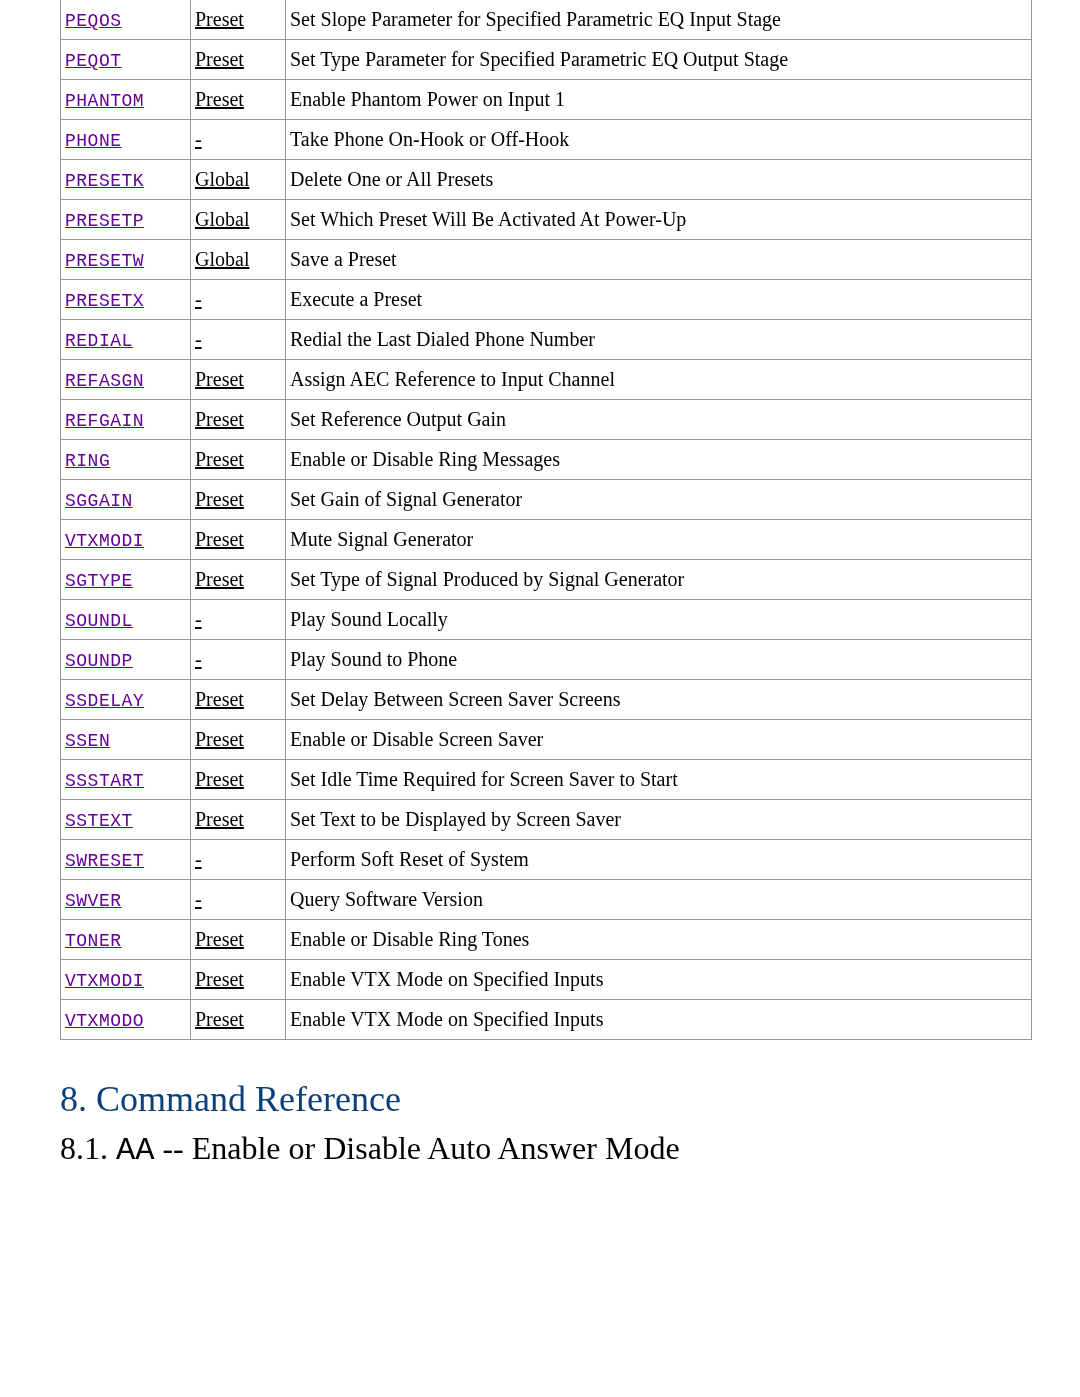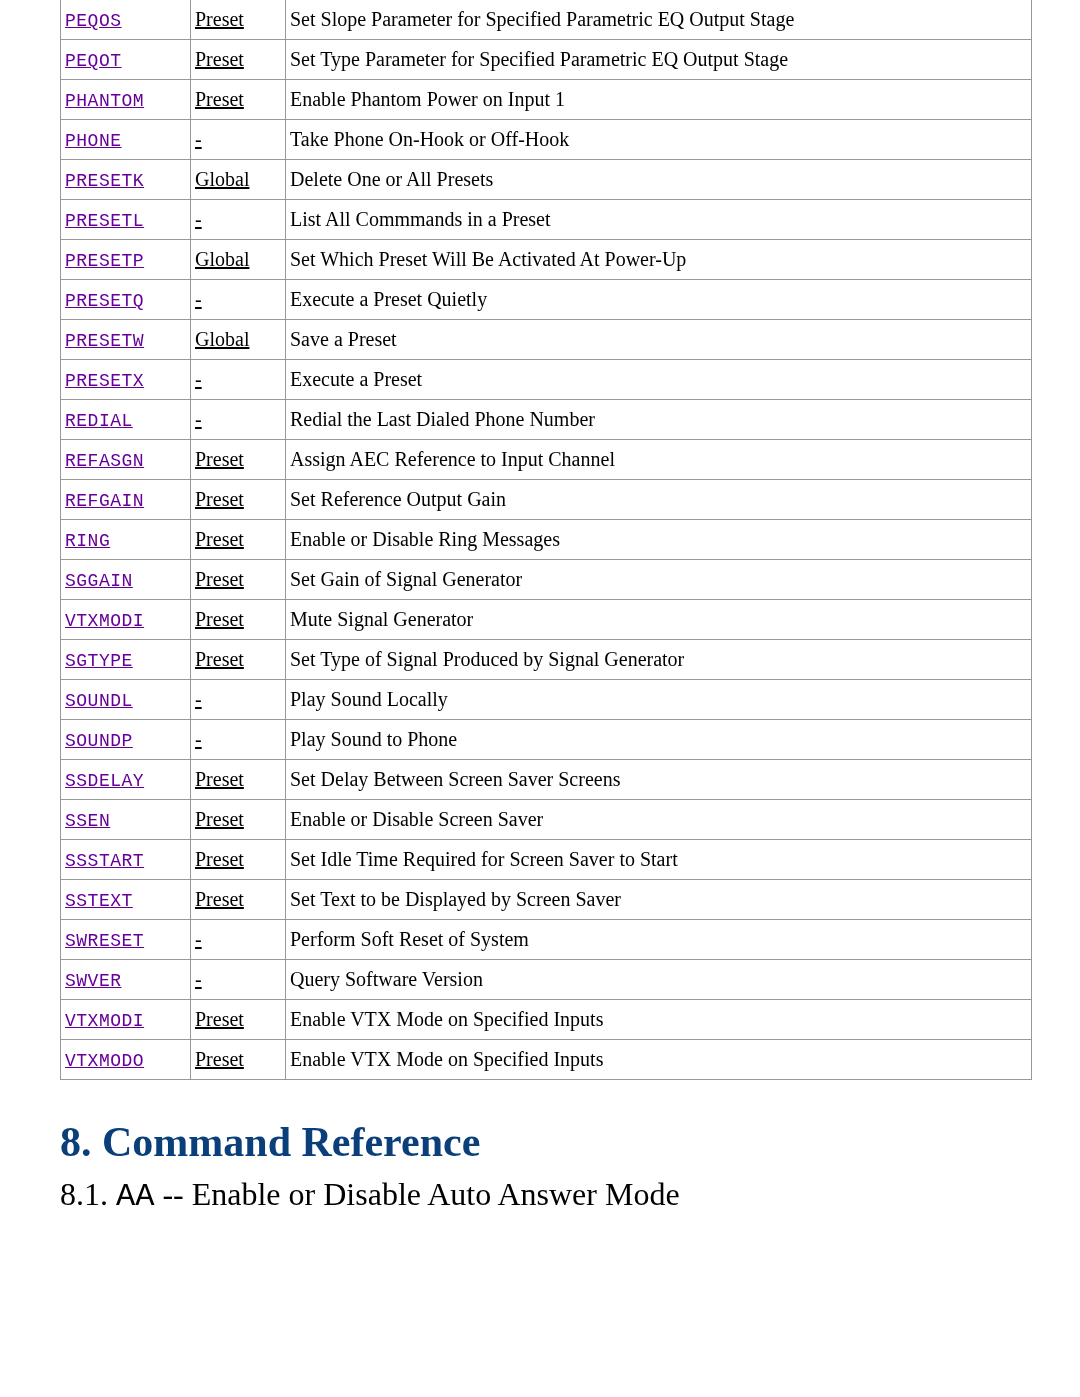--- a/index.html
+++ b/index.html
@@ -35,22 +35,22 @@
   td.col-desc { }
   a.cmd-link {
     font-family: "Courier New", Courier, monospace;
     font-size: 18px;
     color: #660099;
     text-decoration: underline;
     letter-spacing: 0.5px;
   }
   h2.section-title {
     font-family: "Times New Roman", Times, serif;
-    font-weight: bold;
-    font-size: 42px;
+    font-weight: normal;
+    font-size: 36px;
     color: #0b3f7a;
     margin: 38px 0 10px 0;
   }
   h3.subsection-title {
     font-family: "Times New Roman", Times, serif;
     font-weight: normal;
     font-size: 32px;
     color: #000;
     margin: 10px 0 0 0;
   }
@@ -66,21 +66,21 @@
   <table class="cmd-table">
     <colgroup>
       <col style="width:130px">
       <col style="width:95px">
       <col>
     </colgroup>
     <tbody id="cmd-tbody">
         <tr>
           <td class="col-cmd"><a class="cmd-link" href="#">PEQOS</a></td>
           <td class="col-type">Preset</td>
-          <td class="col-desc">Set Slope Parameter for Specified Parametric EQ Output Stage</td>
+          <td class="col-desc">Set Slope Parameter for Specified Parametric EQ Input Stage</td>
         </tr>
         <tr>
           <td class="col-cmd"><a class="cmd-link" href="#">PEQOT</a></td>
           <td class="col-type">Preset</td>
           <td class="col-desc">Set Type Parameter for Specified Parametric EQ Output Stage</td>
         </tr>
         <tr>
           <td class="col-cmd"><a class="cmd-link" href="#">PHANTOM</a></td>
           <td class="col-type">Preset</td>
           <td class="col-desc">Enable Phantom Power on Input 1</td>
@@ -89,35 +89,25 @@
           <td class="col-cmd"><a class="cmd-link" href="#">PHONE</a></td>
           <td class="col-type">-</td>
           <td class="col-desc">Take Phone On-Hook or Off-Hook</td>
         </tr>
         <tr>
           <td class="col-cmd"><a class="cmd-link" href="#">PRESETK</a></td>
           <td class="col-type">Global</td>
           <td class="col-desc">Delete One or All Presets</td>
         </tr>
         <tr>
-          <td class="col-cmd"><a class="cmd-link" href="#">PRESETL</a></td>
-          <td class="col-type">-</td>
-          <td class="col-desc">List All Commmands in a Preset</td>
-        </tr>
-        <tr>
           <td class="col-cmd"><a class="cmd-link" href="#">PRESETP</a></td>
           <td class="col-type">Global</td>
           <td class="col-desc">Set Which Preset Will Be Activated At Power-Up</td>
         </tr>
         <tr>
-          <td class="col-cmd"><a class="cmd-link" href="#">PRESETQ</a></td>
-          <td class="col-type">-</td>
-          <td class="col-desc">Execute a Preset Quietly</td>
-        </tr>
-        <tr>
           <td class="col-cmd"><a class="cmd-link" href="#">PRESETW</a></td>
           <td class="col-type">Global</td>
           <td class="col-desc">Save a Preset</td>
         </tr>
         <tr>
           <td class="col-cmd"><a class="cmd-link" href="#">PRESETX</a></td>
           <td class="col-type">-</td>
           <td class="col-desc">Execute a Preset</td>
         </tr>
         <tr>
@@ -189,20 +179,25 @@
           <td class="col-cmd"><a class="cmd-link" href="#">SWRESET</a></td>
           <td class="col-type">-</td>
           <td class="col-desc">Perform Soft Reset of System</td>
         </tr>
         <tr>
           <td class="col-cmd"><a class="cmd-link" href="#">SWVER</a></td>
           <td class="col-type">-</td>
           <td class="col-desc">Query Software Version</td>
         </tr>
         <tr>
+          <td class="col-cmd"><a class="cmd-link" href="#">TONER</a></td>
+          <td class="col-type">Preset</td>
+          <td class="col-desc">Enable or Disable Ring Tones</td>
+        </tr>
+        <tr>
           <td class="col-cmd"><a class="cmd-link" href="#">VTXMODI</a></td>
           <td class="col-type">Preset</td>
           <td class="col-desc">Enable VTX Mode on Specified Inputs</td>
         </tr>
         <tr>
           <td class="col-cmd"><a class="cmd-link" href="#">VTXMODO</a></td>
           <td class="col-type">Preset</td>
           <td class="col-desc">Enable VTX Mode on Specified Inputs</td>
         </tr>
       </tbody>

